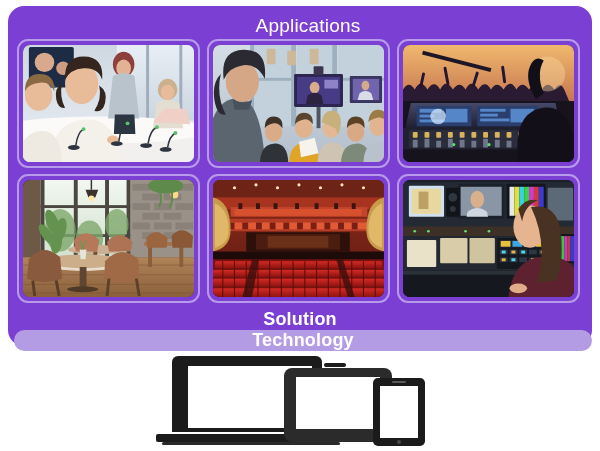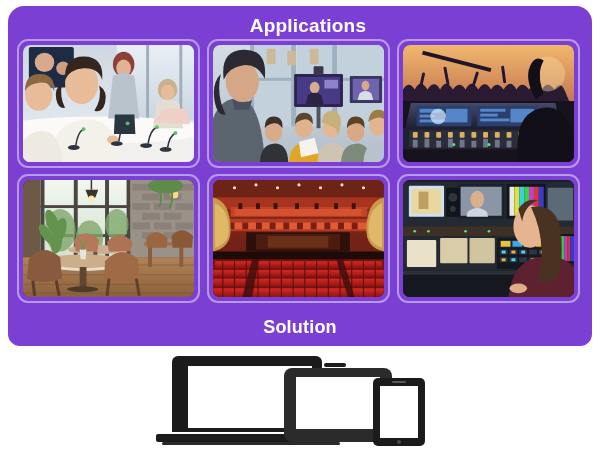--- a/index.html
+++ b/index.html
@@ -22,21 +22,21 @@
     height: 340px;
     background: #7c3fd4;
     border-radius: 16px;
   }
 
   .panel-title {
     width: 100%;
     text-align: center;
     color: #ffffff;
     font-size: 19px;
-    font-weight: bold;
+    font-weight: normal;
     letter-spacing: .2px;
     padding-top: 7px;
     height: 32px;
     line-height: 25px;
     padding-left: 16px;
   }
 
   
   .tile-grid {
     position: absolute;
@@ -655,20 +655,23 @@
         </svg>
       </div>
     </div>
 
   </div>
 
   <div class="tab-row">
     <div class="tab tab-solution">
       <span>Solution</span>
     </div>
+    <div class="tab tab-technology">
+      <span>Technology</span>
+    </div>
   </div>
 
 </div>
 
 <div class="devices">
 
   <svg class="device-svg" width="600" height="105" viewBox="0 0 600 105">
 
     <g>
       <path d="M178 10 h138 a6 6 0 0 1 6 6 v70 h-150 v-70 a6 6 0 0 1 6 -6 z" fill="#1b1b1b"></path>

